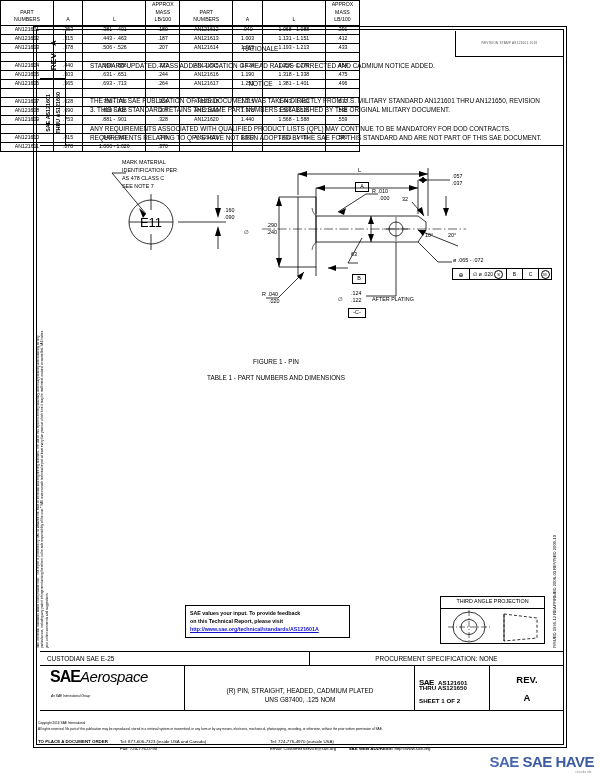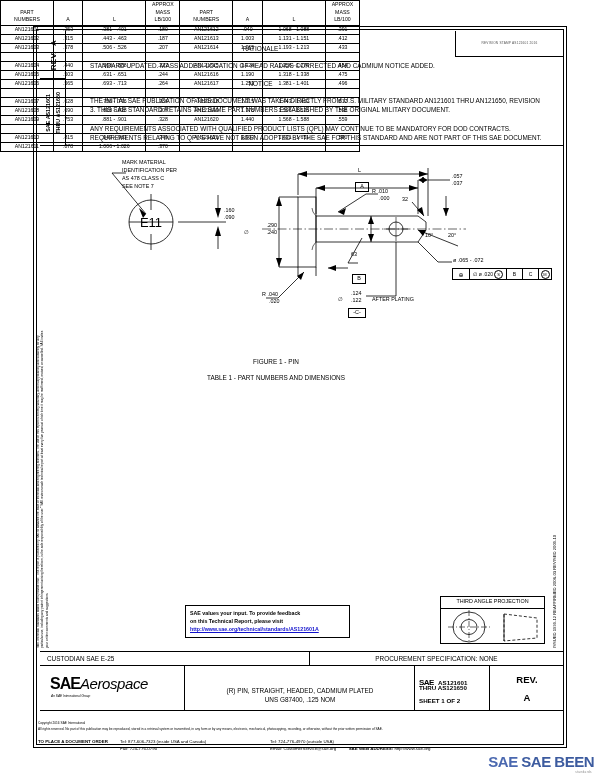--- a/index.html
+++ b/index.html
@@ -477,21 +477,21 @@
       <line x1="62" y1="4" x2="62" y2="31"></line>
     </g>
   </svg>
 
   <div class="bx" id="custodian-row"></div>
   <div class="bx" id="custodian-cell"></div>
   <div class="bx md" id="custodian-txt">CUSTODIAN  SAE E-25</div>
   <div class="bx ctr md" id="procspec-txt">PROCUREMENT SPECIFICATION: NONE</div>
 
   <div class="bx bd" id="tb-logo" style="border-top:none;border-left:none;">
-    <div class="bx" style="left:10px;top:9px;">
+    <div class="bx" style="left:10px;top:2px;">
       <span style="font-size:16px;font-weight:bold;letter-spacing:-1px;">SAE</span><span style="font-size:15px;font-style:italic;letter-spacing:-.4px;">Aerospace</span>
     </div>
     <div class="bx tiny" style="left:11px;top:28px;font-style:italic;">An SAE International Group</div>
   </div>
 
   <div class="bx bd" id="tb-title" style="border-top:none;border-left:none;"></div>
   <div class="bx ctr" style="left:185px;top:684px;width:230px;height:24px;flex-direction:column;">
     <div class="md">(R) PIN, STRAIGHT, HEADED, CADMIUM PLATED</div>
     <div class="md">UNS G87400, .125 NOM</div>
   </div>
@@ -529,17 +529,17 @@
       <span class="b">SAE WEB ADDRESS:</span>
       <span>http://www.sae.org</span>
     </div>
   </div>
 
   <div class="bx vt" id="left-legal">SAE Technical Standards Board Rules provide that: “This report is published by SAE to advance the state of technical and engineering sciences. The use of this report is entirely voluntary, and its applicability and suitability for any particular use, including any patent infringement arising therefrom, is the sole responsibility of the user.”  SAE reviews each technical report at least every five years at which time it may be reaffirmed, revised, or cancelled. SAE invites your written comments and suggestions.</div>
   <div class="bx vt" id="right-dates">ISSUED 1999-12        REAFFIRMED 2006-03        REVISED 2009-10</div>
 
   <div class="bx" id="wm">
     <span>SAE</span>
-    <span class="b2">SAE BEEN</span>
+    <span class="b2">SAE HAVE</span>
   </div>
   <div class="bx" id="wm-sub">standards</div>
 
 </div>
 
 </body></html>

